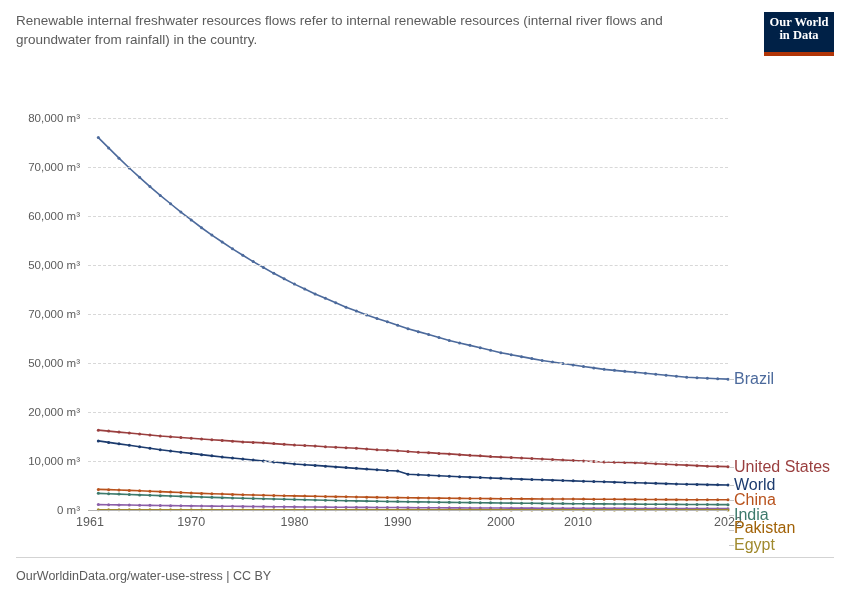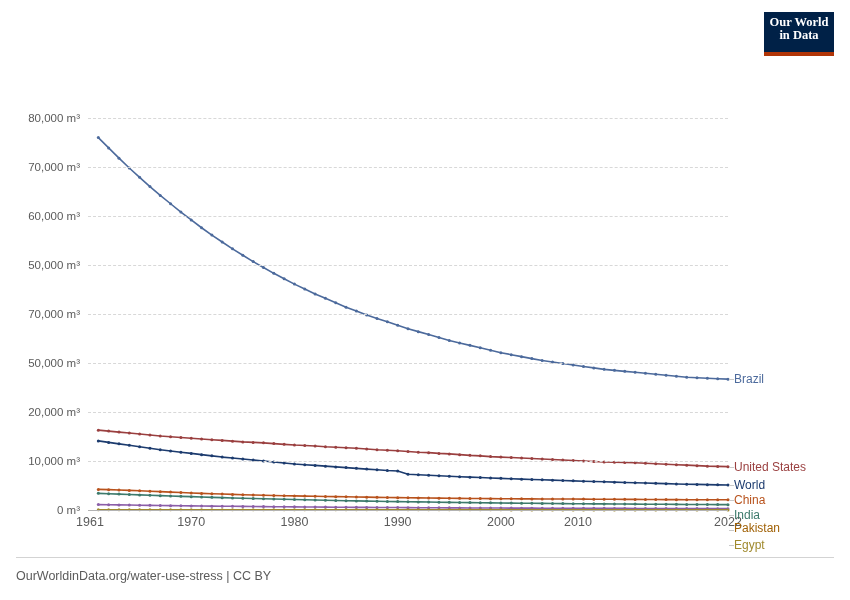--- a/index.html
+++ b/index.html
@@ -105,21 +105,21 @@
     top: 0;
     width: 640px;
     height: 392px;
     overflow: visible;
   }
 
   
   .series-label {
     position: absolute;
     left: 734px;
-    font-size: 12px;
+    font-size: 16px;
     white-space: nowrap;
     transform: translateY(-50%);
   }
   .label-line {
     position: absolute;
     left: 729px;
     width: 5px;
     height: 0;
     border-top: 1px solid #c9c9c9;
   }
@@ -142,20 +142,21 @@
     color: #1d1d1d;
     font-weight: 700;
   }
 </style>
 </head>
 <body>
 
 <div id="page">
 
   <div class="header">
+    <p class="chart-subtitle">Renewable internal freshwater resources flows refer to internal renewable resources (internal river flows and groundwater from rainfall) in the country.</p>
   </div>
 
   <div class="owid-logo">
     <span>Our World</span>
     <span>in Data</span>
   </div>
 
   <div class="plot" id="plot">
     <svg class="chart-svg" id="chart-svg" viewBox="0 0 640 392" preserveAspectRatio="none">
         <path d="M10.32 19.60 L20.65 29.89 L30.97 40.18 L41.29 49.98 L51.61 59.29 L61.94 68.60 L72.26 77.42 L82.58 85.75 L92.90 94.08 L103.23 101.92 L113.55 109.76 L123.87 117.11 L134.19 123.97 L144.52 130.83 L154.84 137.20 L165.16 143.57 L175.48 149.45 L185.81 155.33 L196.13 160.72 L206.45 166.11 L216.77 171.01 L227.10 175.91 L237.42 180.32 L247.74 184.73 L258.06 189.14 L268.39 193.06 L278.71 196.98 L289.03 200.41 L299.35 203.84 L309.68 207.27 L320.00 210.70 L330.32 213.64 L340.65 216.58 L350.97 219.52 L361.29 222.46 L371.61 224.91 L381.94 227.36 L392.26 229.81 L402.58 232.26 L412.90 234.71 L423.23 236.67 L433.55 238.63 L443.87 240.59 L454.19 242.55 L464.52 244.02 L474.84 245.49 L485.16 246.96 L495.48 248.43 L505.81 249.90 L516.13 251.37 L526.45 252.35 L536.77 253.33 L547.10 254.31 L557.42 255.29 L567.74 256.27 L578.06 257.25 L588.39 258.23 L598.71 259.21 L609.03 259.70 L619.35 260.19 L629.68 260.68 L640.00 261.17" fill="none" stroke="#4c6a9c" stroke-width="1.6" stroke-linejoin="round"></path>

